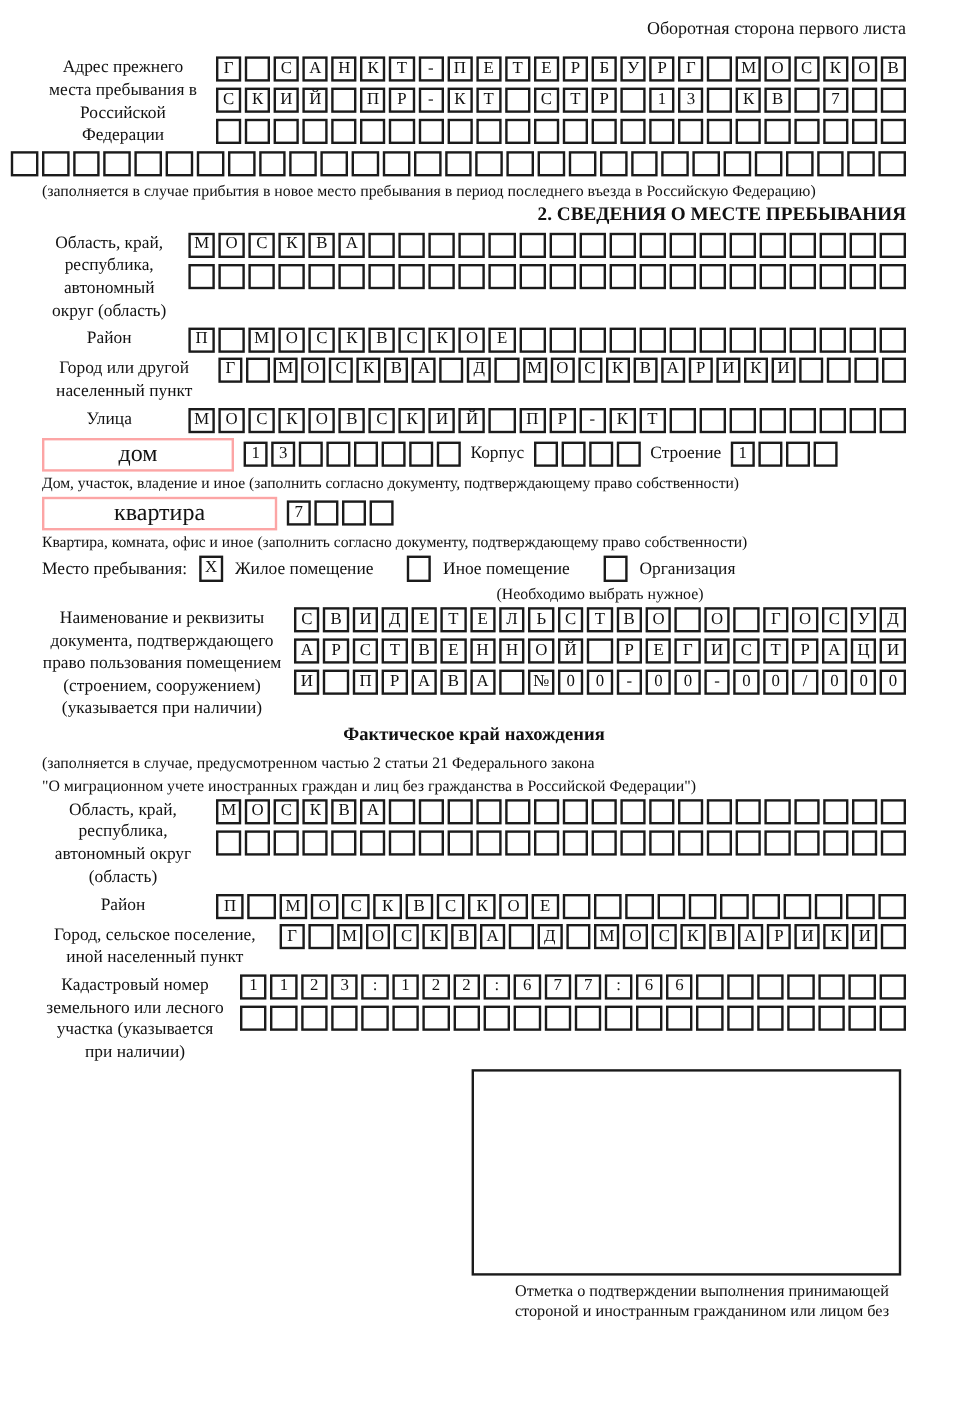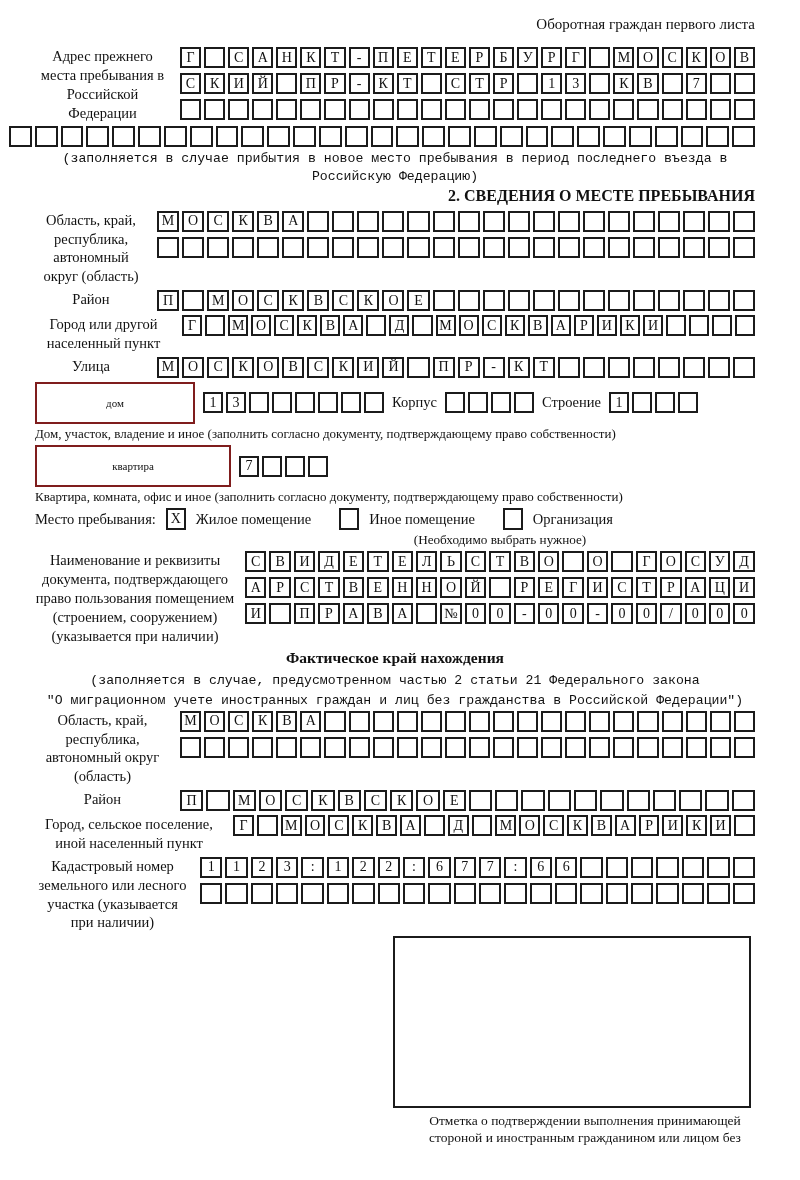--- a/index.html
+++ b/index.html
@@ -25,30 +25,30 @@
   .boxes.grow{ flex:1; }
   .cell{
     flex:1; height:21px; border:2px solid #1b1b1b;
     display:flex; align-items:center; justify-content:center;
     font-size:14px; line-height:1; background:#fff;
   }
   .boxes.fixed .cell{ flex:0 0 20px; }
 
   .fullrow{ margin-left:-26px; width:746px; margin-bottom:3px; }
 
-  .center-note{ text-align:center; font-size:13.2px; line-height:1.3; margin-bottom:2px;font-family:Liberation Mono, monospace; }
+  .center-note{ text-align:left; font-size:13.2px; line-height:1.3; margin-bottom:2px; }
   .caption{ font-size:13px; line-height:1.25; margin-bottom:3px; }
 
   .sec-title{ text-align:right; font-size:16px; font-weight:bold; margin:2px 0 6px 0; }
   .sub-title{ text-align:center; font-size:15.5px; font-weight:bold; margin:2px 0 5px 0; }
 
   .house-row{ display:flex; align-items:center; margin-bottom:2px; }
   .named-box{
-    height:42px; border:2px solid #7f1d1d; display:flex;
-    align-items:center; justify-content:center; font-size:11px;
+    height:28px; border:2px solid #fca5a5; display:flex;
+    align-items:center; justify-content:center; font-size:20px;
     margin-right:8px; flex-shrink:0;
   }
   .nb160{ width:160px; } .nb196{ width:196px; }
   .inline-lbl{ font-size:14.5px; margin:0 8px; }
 
   .stay-row{ display:flex; align-items:center; margin-bottom:2px; font-size:14.5px; }
   .stay-lbl{ margin-right:10px; }
   .cellbox{
     width:20px; height:22px; border:2px solid #1b1b1b; flex-shrink:0;
     display:inline-flex; align-items:center; justify-content:center;
@@ -64,21 +64,21 @@
   .stamp-caption{
     margin-left:350px; width:400px; text-align:center;
     font-size:13.5px; line-height:1.28; margin-top:4px;
   }
 </style>
 </head>
 <body>
 
 <div class="page">
 
-  <div class="header-note">Оборотная граждан первого листа</div>
+  <div class="header-note">Оборотная сторона первого листа</div>
 
   <div class="frow">
     <div class="flabel w135">Адрес прежнего места пребывания в Российской Федерации</div>
     <div class="boxcol">
       <div class="boxes">
           <span class="cell">Г</span>
           <span class="cell"></span>
           <span class="cell">С</span>
           <span class="cell">А</span>
           <span class="cell">Н</span>

